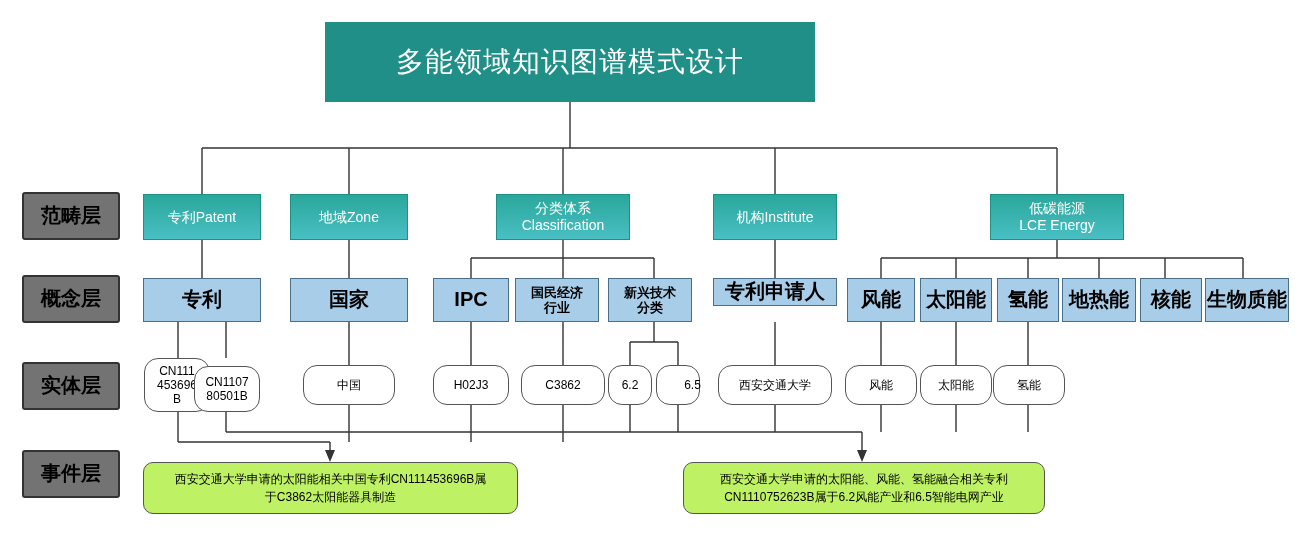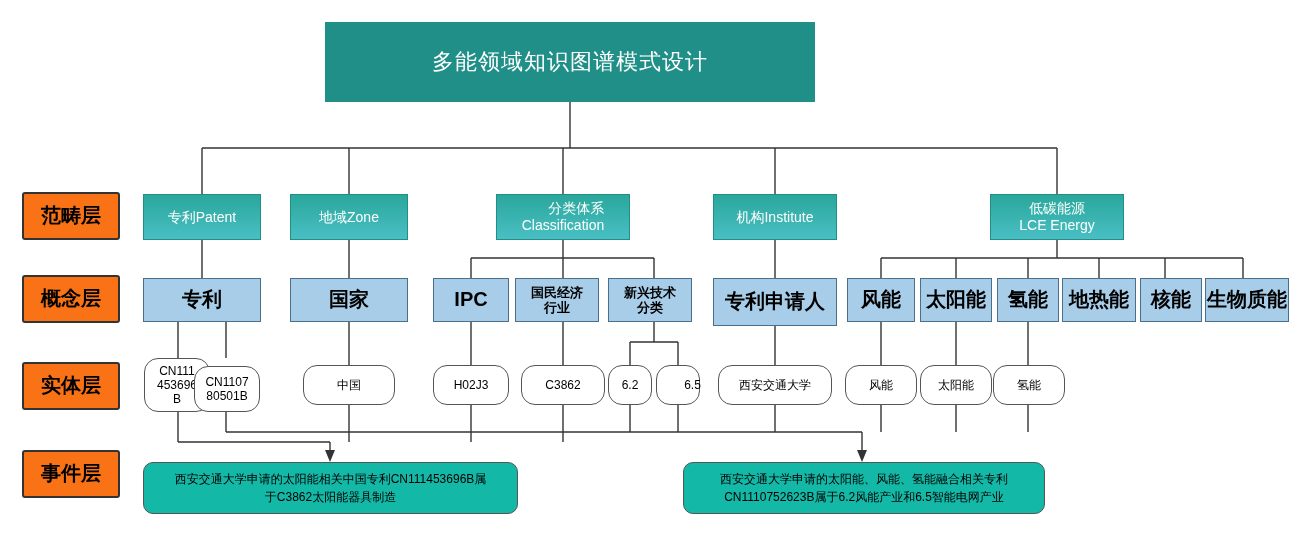--- a/index.html
+++ b/index.html
@@ -23,27 +23,27 @@
     display: flex;
     align-items: center;
     justify-content: center;
     text-align: center;
     line-height: 1.18;
   }
   
   .title-box {
     background: #1f8f87;
     color: #ffffff;
-    font-size: 22px;
+    font-size: 28px;
     letter-spacing: 1px;
     border: none;
   }
   
   .layer-label {
-    background: #f97316;
+    background: #737373;
     border: 2px solid #333333;
     border-radius: 3px;
     color: #000000;
     font-size: 20px;
     font-weight: bold;
   }
   
   .cat-box {
     background: linear-gradient(180deg, #2aa79b 0%, #49bfc4 100%);
     color: #ffffff;
@@ -62,21 +62,21 @@
   .entity-box {
     background: #ffffff;
     color: #000000;
     font-size: 12px;
     border: 1px solid #555555;
     border-radius: 14px;
     padding: 2px 3px;
   }
   
   .event-box {
-    background: #14b8a6;
+    background: #bef264;
     color: #000000;
     font-size: 12px;
     border: 1px solid #555555;
     border-radius: 10px;
     padding: 4px 8px;
     line-height: 1.5;
   }
   svg.lines {
     position: absolute;
     left: 0;
@@ -164,34 +164,34 @@
 
   <div class="node title-box" style="left:325px; top:22px; width:490px; height:80px;">多能领域知识图谱模式设计</div>
 
   <div class="node layer-label" style="left:22px; top:192px; width:98px; height:48px;">范畴层</div>
   <div class="node layer-label" style="left:22px; top:275px; width:98px; height:48px;">概念层</div>
   <div class="node layer-label" style="left:22px; top:362px; width:98px; height:48px;">实体层</div>
   <div class="node layer-label" style="left:22px; top:450px; width:98px; height:48px;">事件层</div>
 
   <div class="node cat-box" style="left:143px; top:194px; width:118px; height:46px; white-space:pre-line;">专利Patent</div>
   <div class="node cat-box" style="left:290px; top:194px; width:118px; height:46px; white-space:pre-line;">地域Zone</div>
-  <div class="node cat-box" style="left:496px; top:194px; width:134px; height:46px; white-space:pre-line;text-align:right;">分类体系
+  <div class="node cat-box" style="left:496px; top:194px; width:134px; height:46px; white-space:pre-line;">分类体系
 Classification</div>
   <div class="node cat-box" style="left:713px; top:194px; width:124px; height:46px; white-space:pre-line;">机构Institute</div>
   <div class="node cat-box" style="left:990px; top:194px; width:134px; height:46px; white-space:pre-line;">低碳能源
 LCE Energy</div>
 
   <div class="node concept-box" style="left:143px; top:278px; width:118px; height:44px; white-space:pre-line;">专利</div>
   <div class="node concept-box" style="left:290px; top:278px; width:118px; height:44px; white-space:pre-line;">国家</div>
   <div class="node concept-box" style="left:433px; top:278px; width:76px; height:44px; white-space:pre-line;">IPC</div>
   <div class="node concept-box" style="left:515px; top:278px; width:84px; height:44px; white-space:pre-line; font-size:13px;">国民经济
 行业</div>
   <div class="node concept-box" style="left:608px; top:278px; width:84px; height:44px; white-space:pre-line; font-size:13px;">新兴技术
 分类</div>
-  <div class="node concept-box" style="left:713px; top:278px; width:124px; height:48px; white-space:pre-line;">专利申请人</div>
+  <div class="node concept-box" style="left:713px; top:278px; width:124px; height:28px; white-space:pre-line;">专利申请人</div>
   <div class="node concept-box" style="left:847px; top:278px; width:68px; height:44px; white-space:pre-line;">风能</div>
   <div class="node concept-box" style="left:920px; top:278px; width:72px; height:44px; white-space:pre-line;">太阳能</div>
   <div class="node concept-box" style="left:997px; top:278px; width:62px; height:44px; white-space:pre-line;">氢能</div>
   <div class="node concept-box" style="left:1062px; top:278px; width:74px; height:44px; white-space:pre-line;">地热能</div>
   <div class="node concept-box" style="left:1140px; top:278px; width:62px; height:44px; white-space:pre-line;">核能</div>
   <div class="node concept-box" style="left:1205px; top:278px; width:84px; height:44px; white-space:pre-line;">生物质能</div>
 
   <div class="node entity-box" style="left:144px; top:358px; width:66px; height:54px; white-space:pre-line;">CN111
 453696
 B</div>

